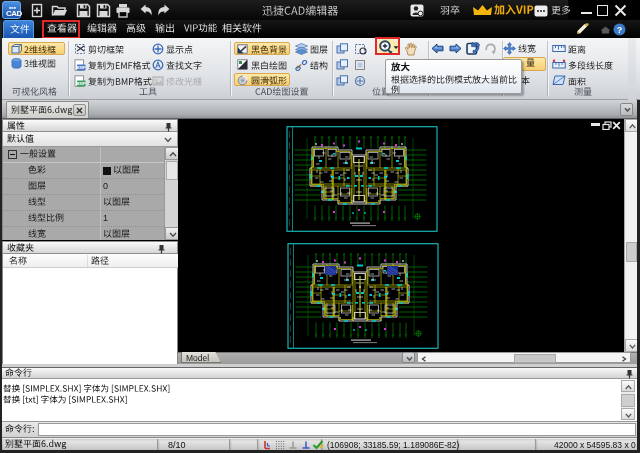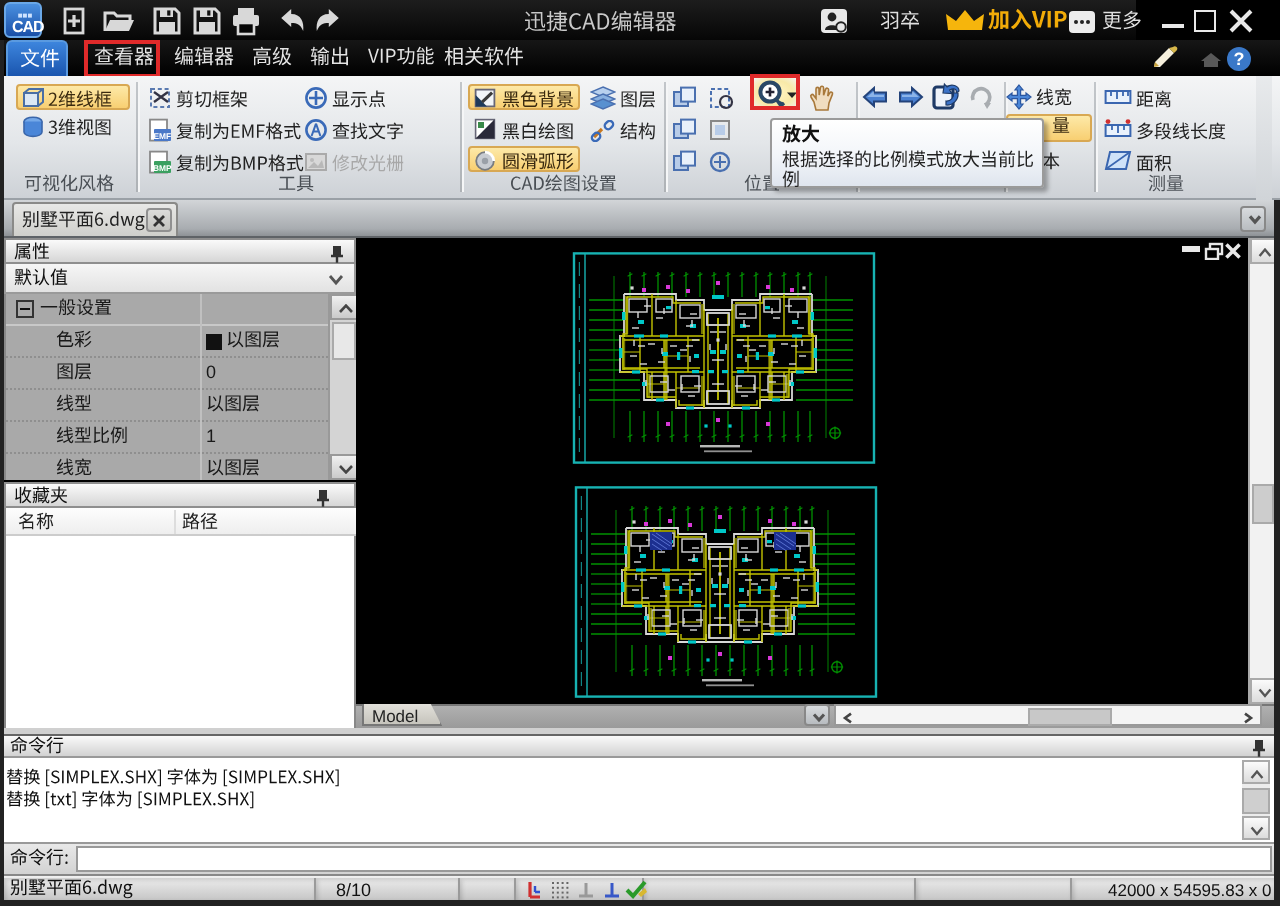--- a/index.html
+++ b/index.html
@@ -1075,20 +1075,21 @@
     <svg style="position:absolute;left:288px;top:2px" width="10" height="10" viewBox="0 0 10 10">
 <path d="M5 1.5 V8 M1.5 8 H8.5" stroke="#999" stroke-width="1.5"></path>
     </svg>
     <svg style="position:absolute;left:301px;top:2px" width="10" height="10" viewBox="0 0 10 10">
 <path d="M5 1.5 V8 M1.5 8 H8.5" stroke="#3858c8" stroke-width="1.5"></path>
     </svg>
     <svg style="position:absolute;left:312px;top:1px" width="12" height="11" viewBox="0 0 12 11">
 <path d="M1.5 6 L4.5 9 L10.5 2" fill="none" stroke="#2a9a2a" stroke-width="2"></path>
 <path d="M7 8 L10.5 5 L11.5 7 L8.5 9.5 Z" fill="#d8b830"></path>
     </svg>
+    <div style="position:absolute;left:327px;top:2px;font-size:8.5px;color:#111;white-space:nowrap">(106908; 33185.59; 1.189086E-82)</div>
     <div style="position:absolute;left:554px;top:2px;font-size:8.5px;color:#111;white-space:nowrap">42000 x 54595.83 x 0</div>
   </div>
 <div style="position:absolute;left:0px;top:450px;width:640px;height:3px;background:#222;"></div>
 <div style="position:absolute;left:0px;top:20px;width:2px;height:430px;background:#222;"></div>
 <div style="position:absolute;left:637px;top:100px;width:3px;height:350px;background:#222;"></div>
 <div style="position:absolute;left:385px;top:59px;width:137px;height:35px;background:linear-gradient(#ffffff,#f2f5f9 55%,#dfe5ee);border:1px solid #9a9a9a;border-radius:2px;box-shadow:2px 2px 2px rgba(0,0,0,0.3);">
     <div style="position:absolute;left:5px;top:2px;width:30px;height:12px;"><svg class="t" width="20" height="12.5" viewBox="0 -8.4 20 12.5" style="overflow:visible">
         <path d="M5.6 -8.1C5.4 -6.5 4.9 -5.1 4.3 -4.1V-4.2C4.3 -4.3 4.3 -4.6 4.3 -4.6H2.4V-5.6H4.6V-6.6H2.5L3.3 -6.8C3.2 -7.2 3.0 -7.7 2.8 -8.1L1.8 -7.9C2.0 -7.5 2.1 -7.0 2.2 -6.6H0.4V-5.6H1.3V-3.7C1.3 -2.5 1.2 -1.1 0.1 0.1C0.4 0.2 0.8 0.6 1.0 0.8C2.2 -0.5 2.4 -2.1 2.4 -3.6H3.2C3.1 -1.4 3.1 -0.6 3.0 -0.4C2.9 -0.2 2.8 -0.2 2.7 -0.2C2.5 -0.2 2.3 -0.2 2.0 -0.2C2.1 0.0 2.2 0.5 2.3 0.8C2.7 0.8 3.0 0.8 3.3 0.8C3.5 0.7 3.7 0.6 3.9 0.3C4.1 0.0 4.2 -1.0 4.2 -3.7C4.5 -3.4 4.8 -3.1 4.9 -2.9C5.1 -3.2 5.3 -3.4 5.4 -3.7C5.6 -3.0 5.9 -2.3 6.2 -1.8C5.7 -1.1 5.0 -0.5 4.1 -0.1C4.3 0.1 4.7 0.6 4.8 0.9C5.6 0.4 6.3 -0.1 6.8 -0.7C7.2 -0.1 7.8 0.4 8.6 0.8C8.7 0.5 9.1 0.0 9.3 -0.2C8.6 -0.5 7.9 -1.1 7.5 -1.8C8.0 -2.7 8.3 -3.9 8.5 -5.3H9.2V-6.3H6.5C6.6 -6.8 6.7 -7.4 6.8 -7.9ZM6.1 -5.3H7.4C7.3 -4.4 7.1 -3.6 6.8 -3.0C6.5 -3.6 6.3 -4.4 6.1 -5.3Z M13.6 -8.1C13.6 -7.3 13.6 -6.4 13.5 -5.5H10.0V-4.3H13.3C12.9 -2.7 12.0 -1.1 9.9 -0.1C10.2 0.1 10.5 0.5 10.7 0.8C12.7 -0.2 13.8 -1.6 14.3 -3.2C15.0 -1.4 16.1 0.0 17.9 0.8C18.0 0.5 18.4 -0.0 18.7 -0.3C16.9 -1.0 15.8 -2.5 15.1 -4.3H18.5V-5.5H14.7C14.8 -6.4 14.8 -7.3 14.8 -8.1Z" fill="#111"></path>
       </svg></div>
     <div style="position:absolute;left:5px;top:15px;width:130px;height:11px;"><svg class="t" width="127" height="12" viewBox="0 -7.9 127 12" style="overflow:visible">

